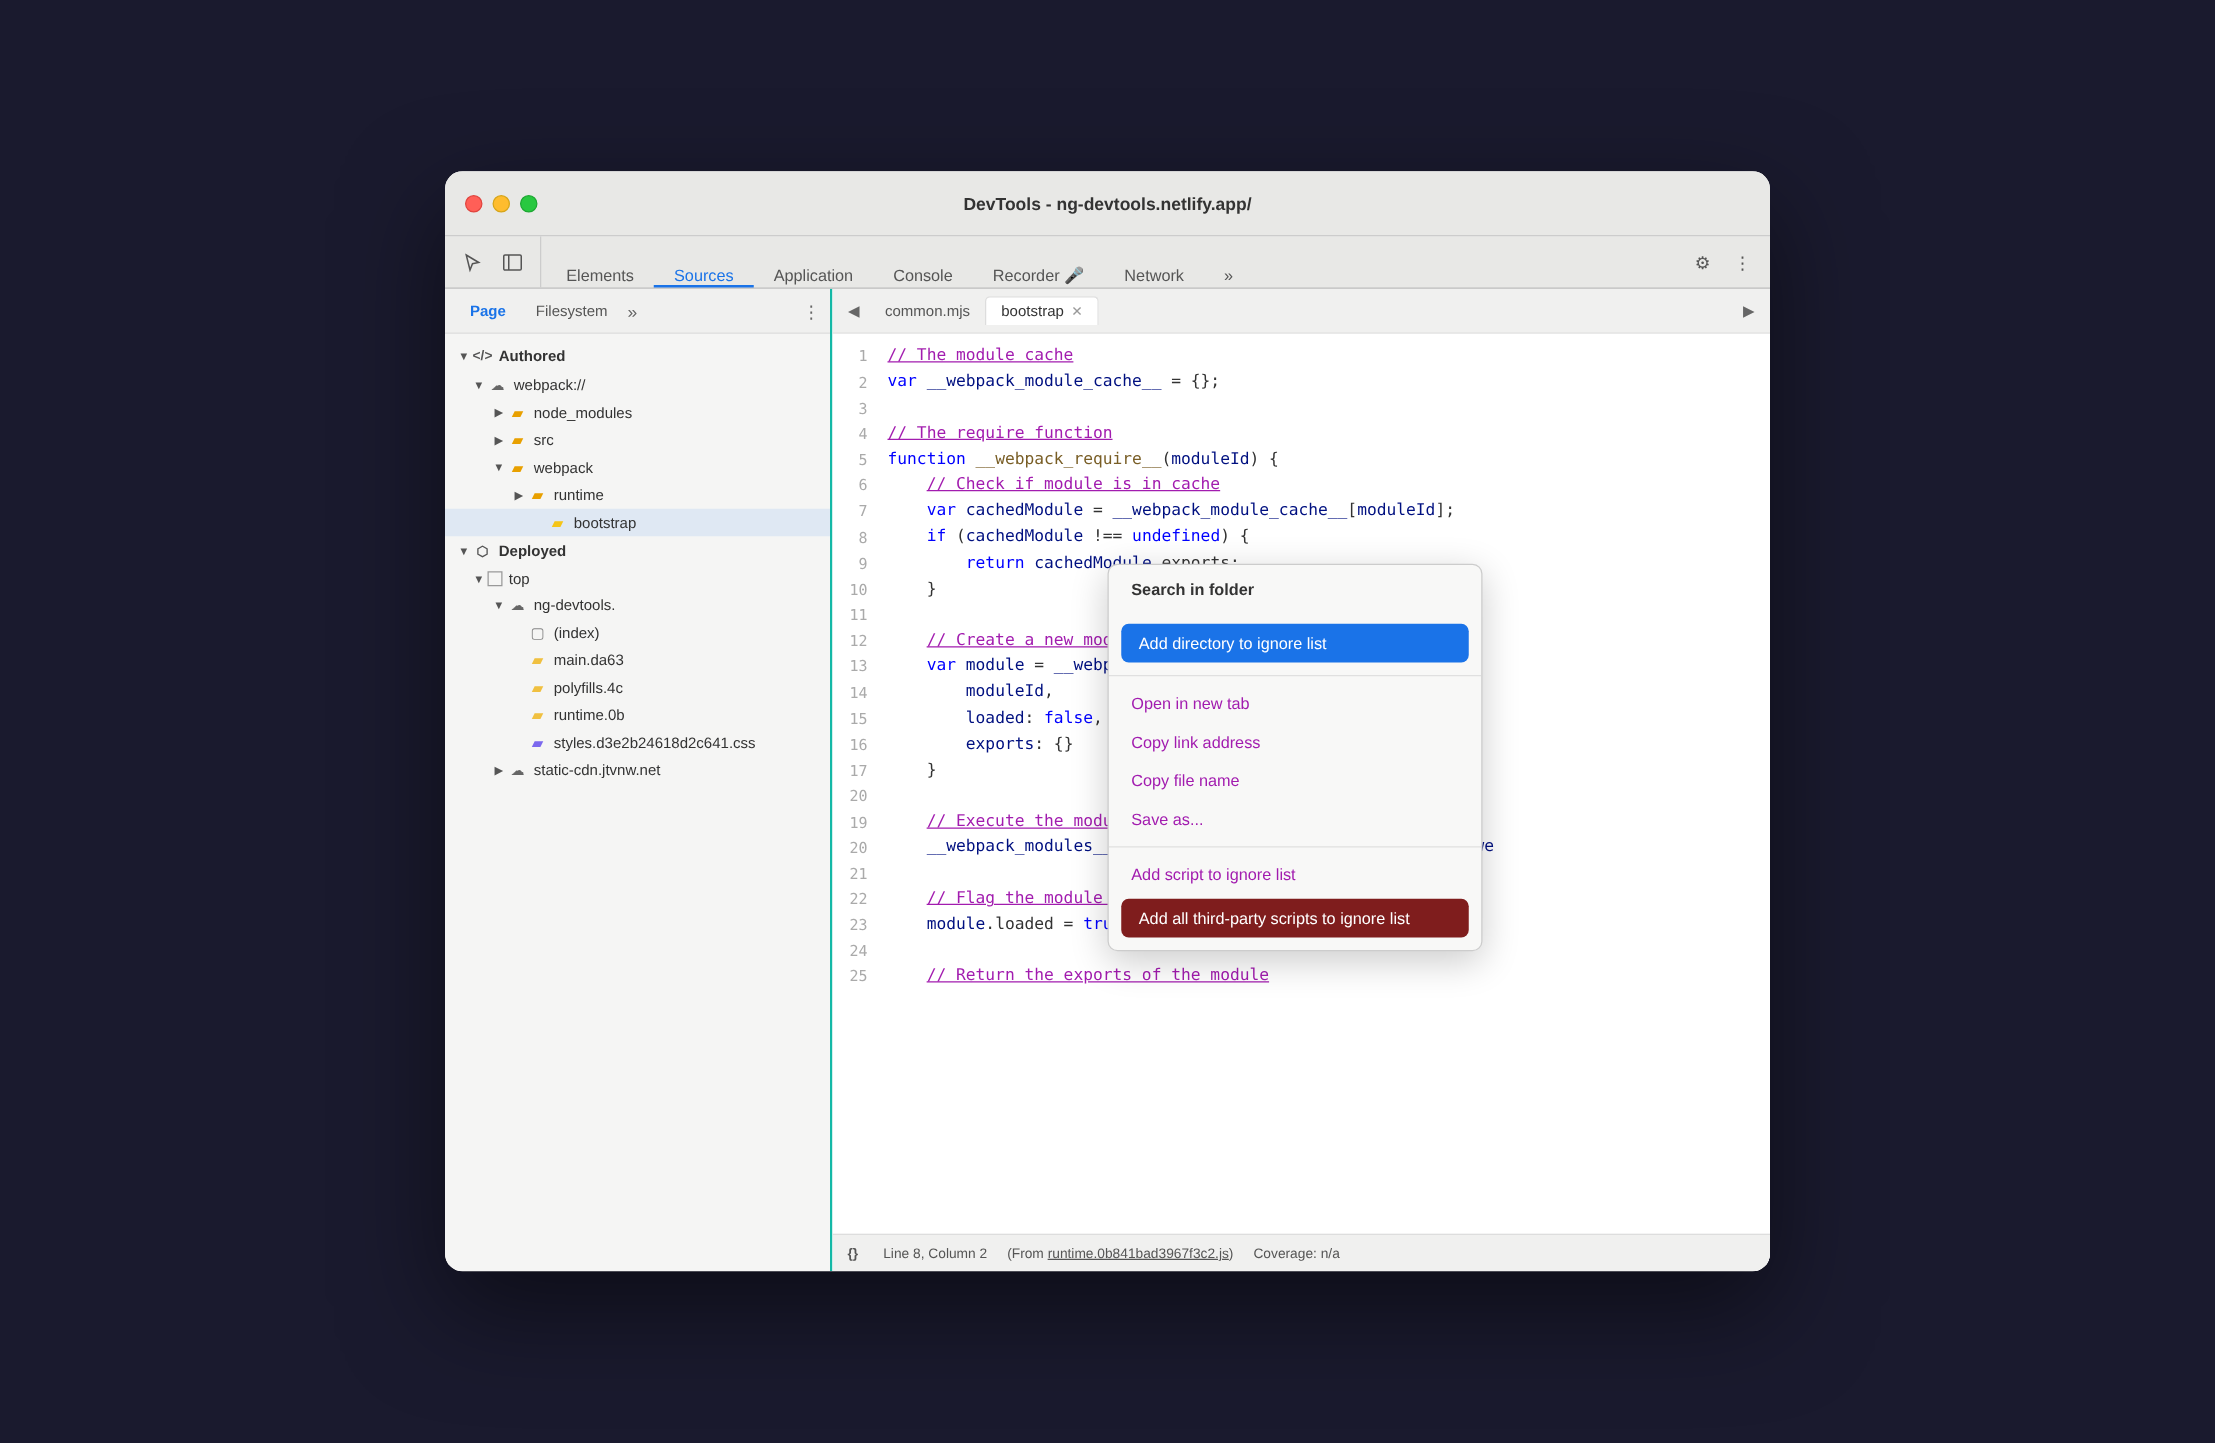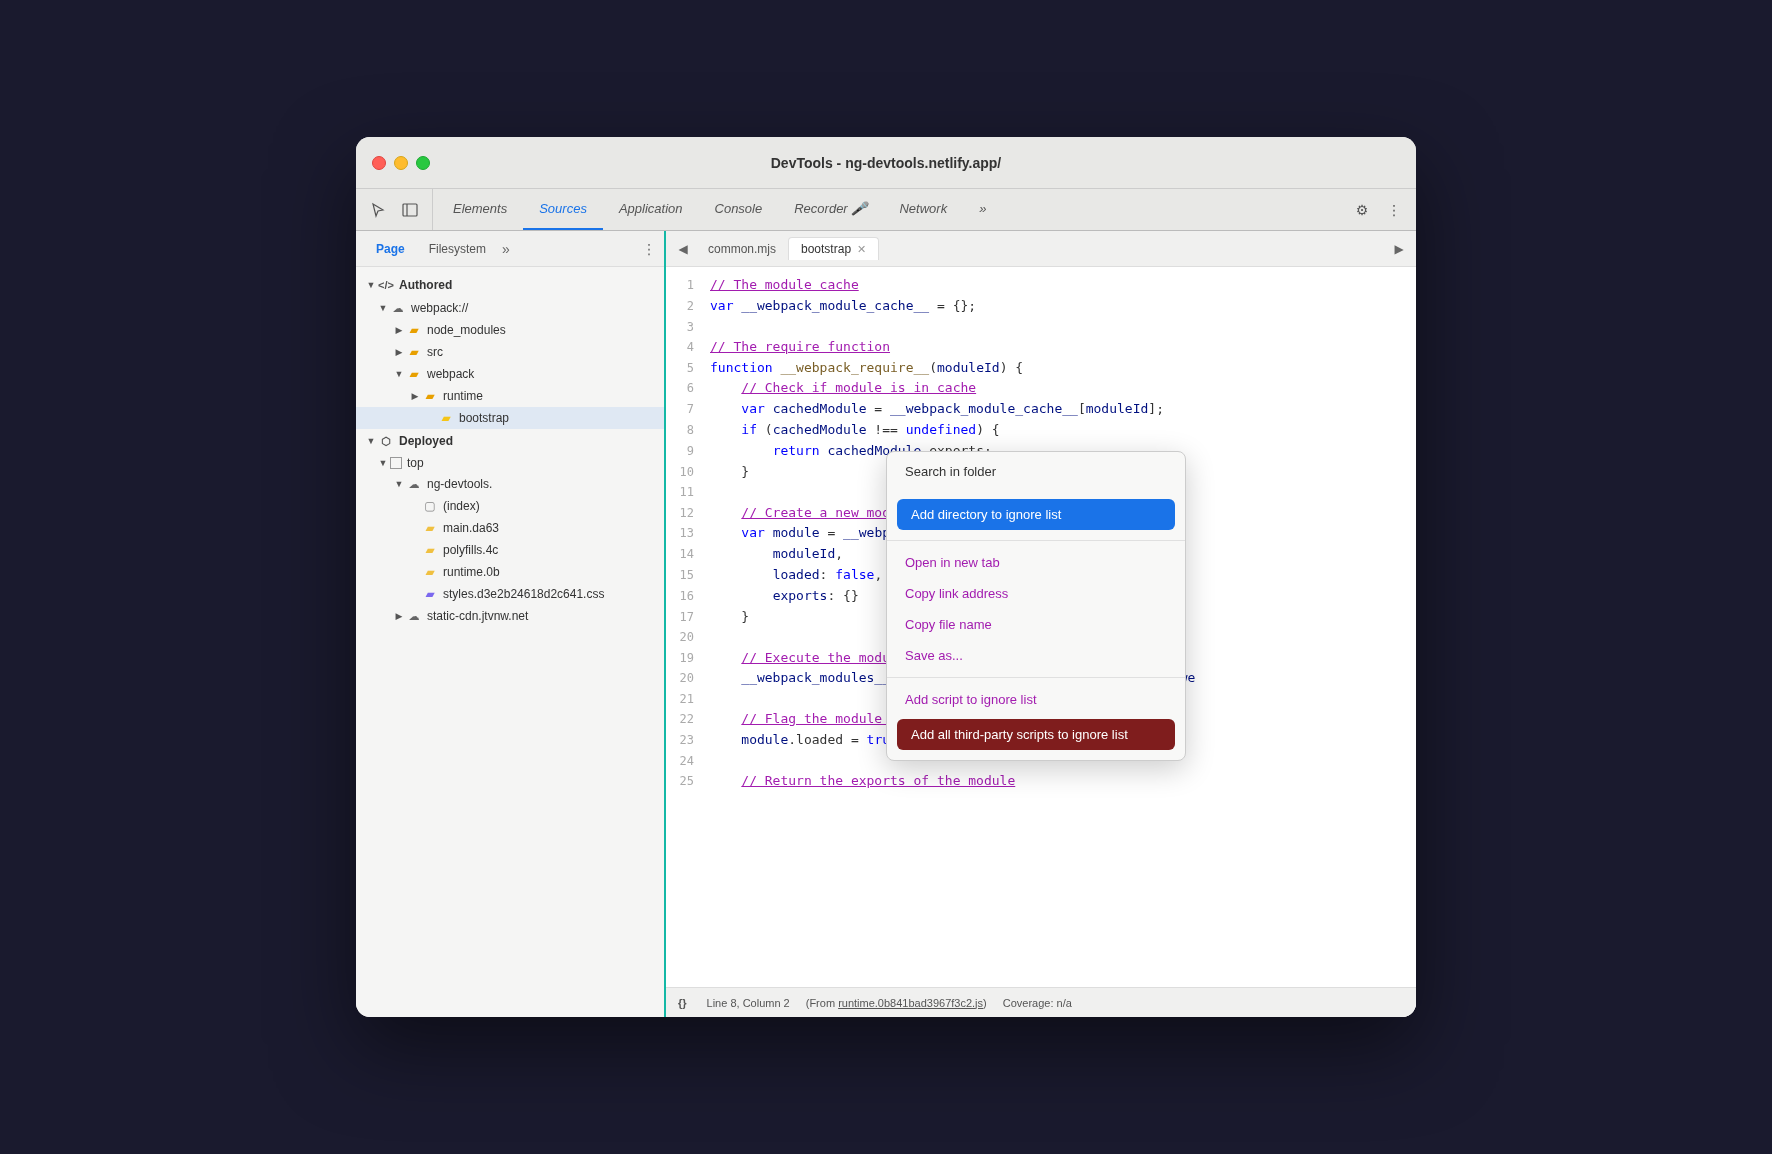--- a/index.html
+++ b/index.html
@@ -82,28 +82,27 @@
       color: #555;
       font-size: 14px;
     }
     .tab-items {
       display: flex;
       align-items: stretch;
       flex: 1;
     }
     .tab-item {
       display: flex;
-      align-items: center;
+      align-items: flex-end;
       padding: 0 16px;
       font-size: 13px;
       color: #555;
       cursor: pointer;
       border-bottom: 2px solid transparent;
       white-space: nowrap;
-      font-style: italic;
     }
     .tab-item.active {
       color: #1a73e8;
       border-bottom: 2px solid #1a73e8;
       font-weight: 500;
     }
     .tab-bar-right {
       display: flex;
       align-items: center;
       gap: 4px;
@@ -356,21 +355,21 @@
       border-radius: 6px;
       margin: 4px 10px;
       padding: 8px 14px;
       font-weight: 500;
     }
     .ctx-search {
       padding: 6px 18px 10px;
     }
     .ctx-search-label {
       font-size: 13px;
-      font-weight: 400;
+      font-weight: 700;
       color: #333;
       margin-bottom: 6px;
     }
   </style>
 </head>
 <body>
 
 <div class="devtools-window">
 
   <div class="title-bar">

